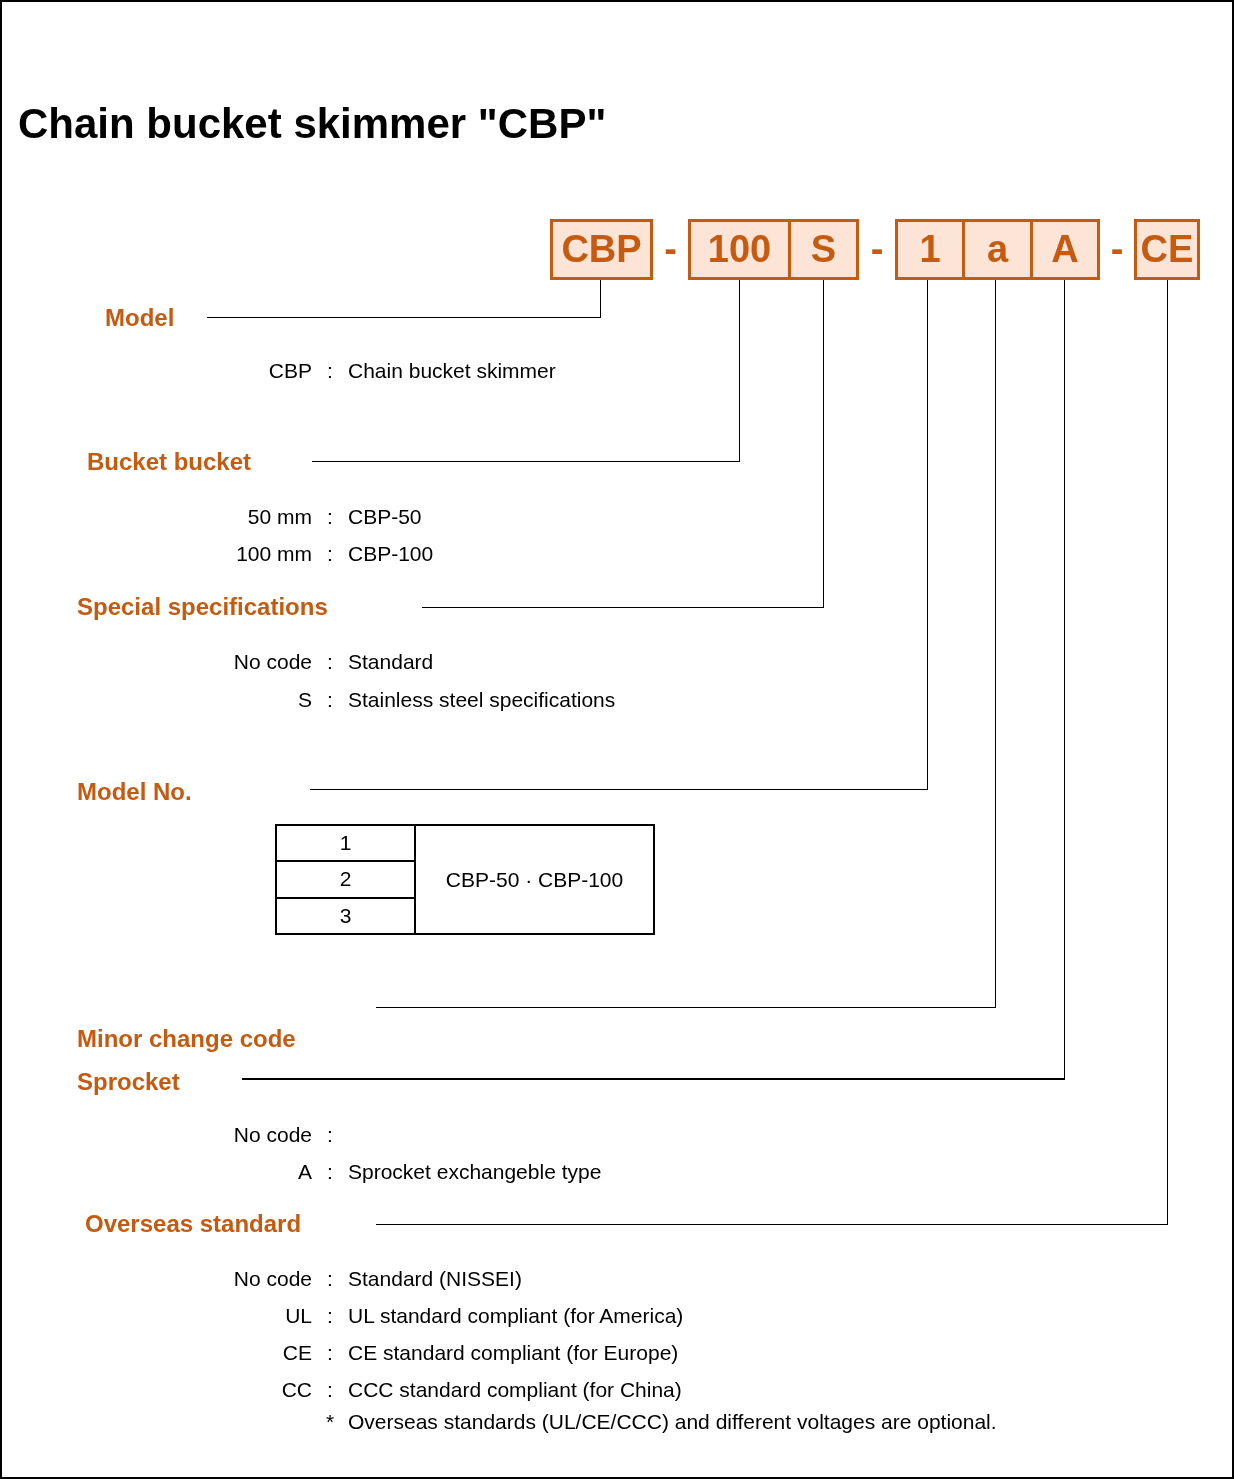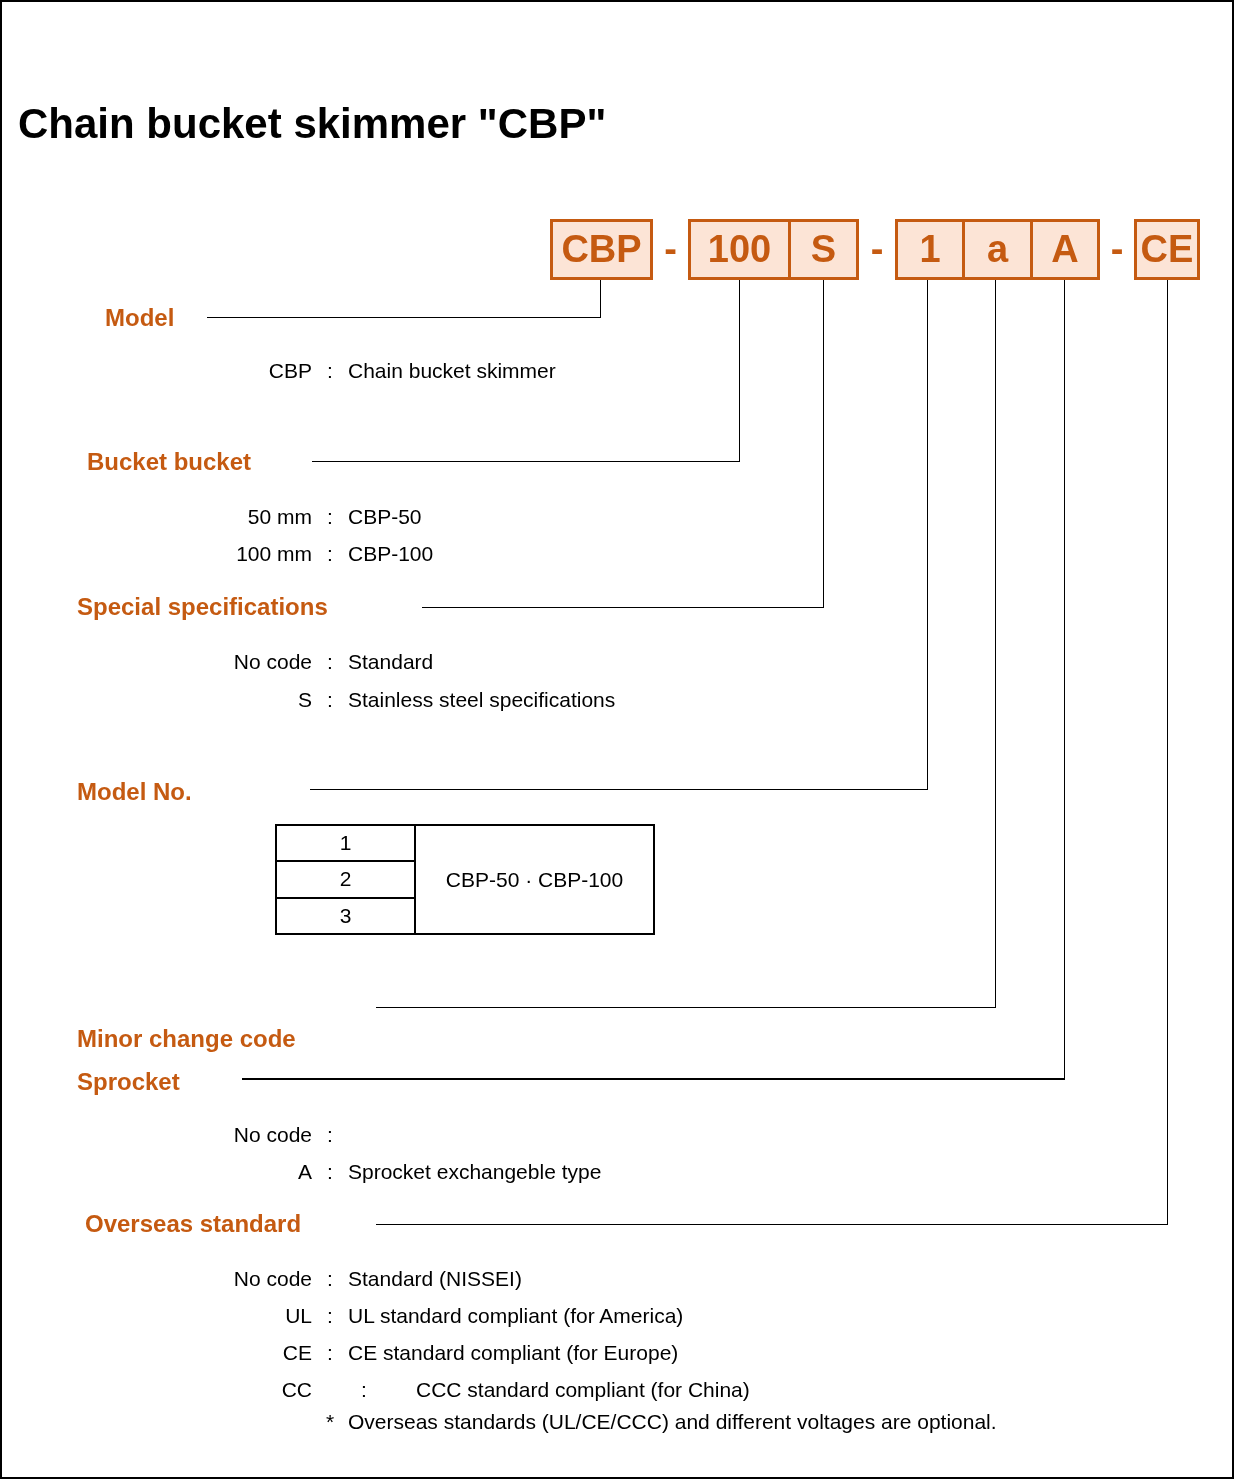--- a/index.html
+++ b/index.html
@@ -155,21 +155,21 @@
   <div class="def-row" style="top:1301px;">
     <span class="def-code">UL</span>
     <span class="def-colon">:</span>
     <span class="def-desc">UL standard compliant (for America)</span>
   </div>
   <div class="def-row" style="top:1338px;">
     <span class="def-code">CE</span>
     <span class="def-colon">:</span>
     <span class="def-desc">CE standard compliant (for Europe)</span>
   </div>
-  <div class="def-row" style="top:1375px;gap:34px;">
+  <div class="def-row" style="top:1375px;">
     <span class="def-code">CC</span>
     <span class="def-colon">:</span>
     <span class="def-desc">CCC standard compliant (for China)</span>
   </div>
   <div class="def-row" style="top:1407px;">
     <span class="def-code"></span>
     <span class="def-colon">*</span>
     <span class="def-desc">Overseas standards (UL/CE/CCC) and different voltages are optional.</span>
   </div>
 

